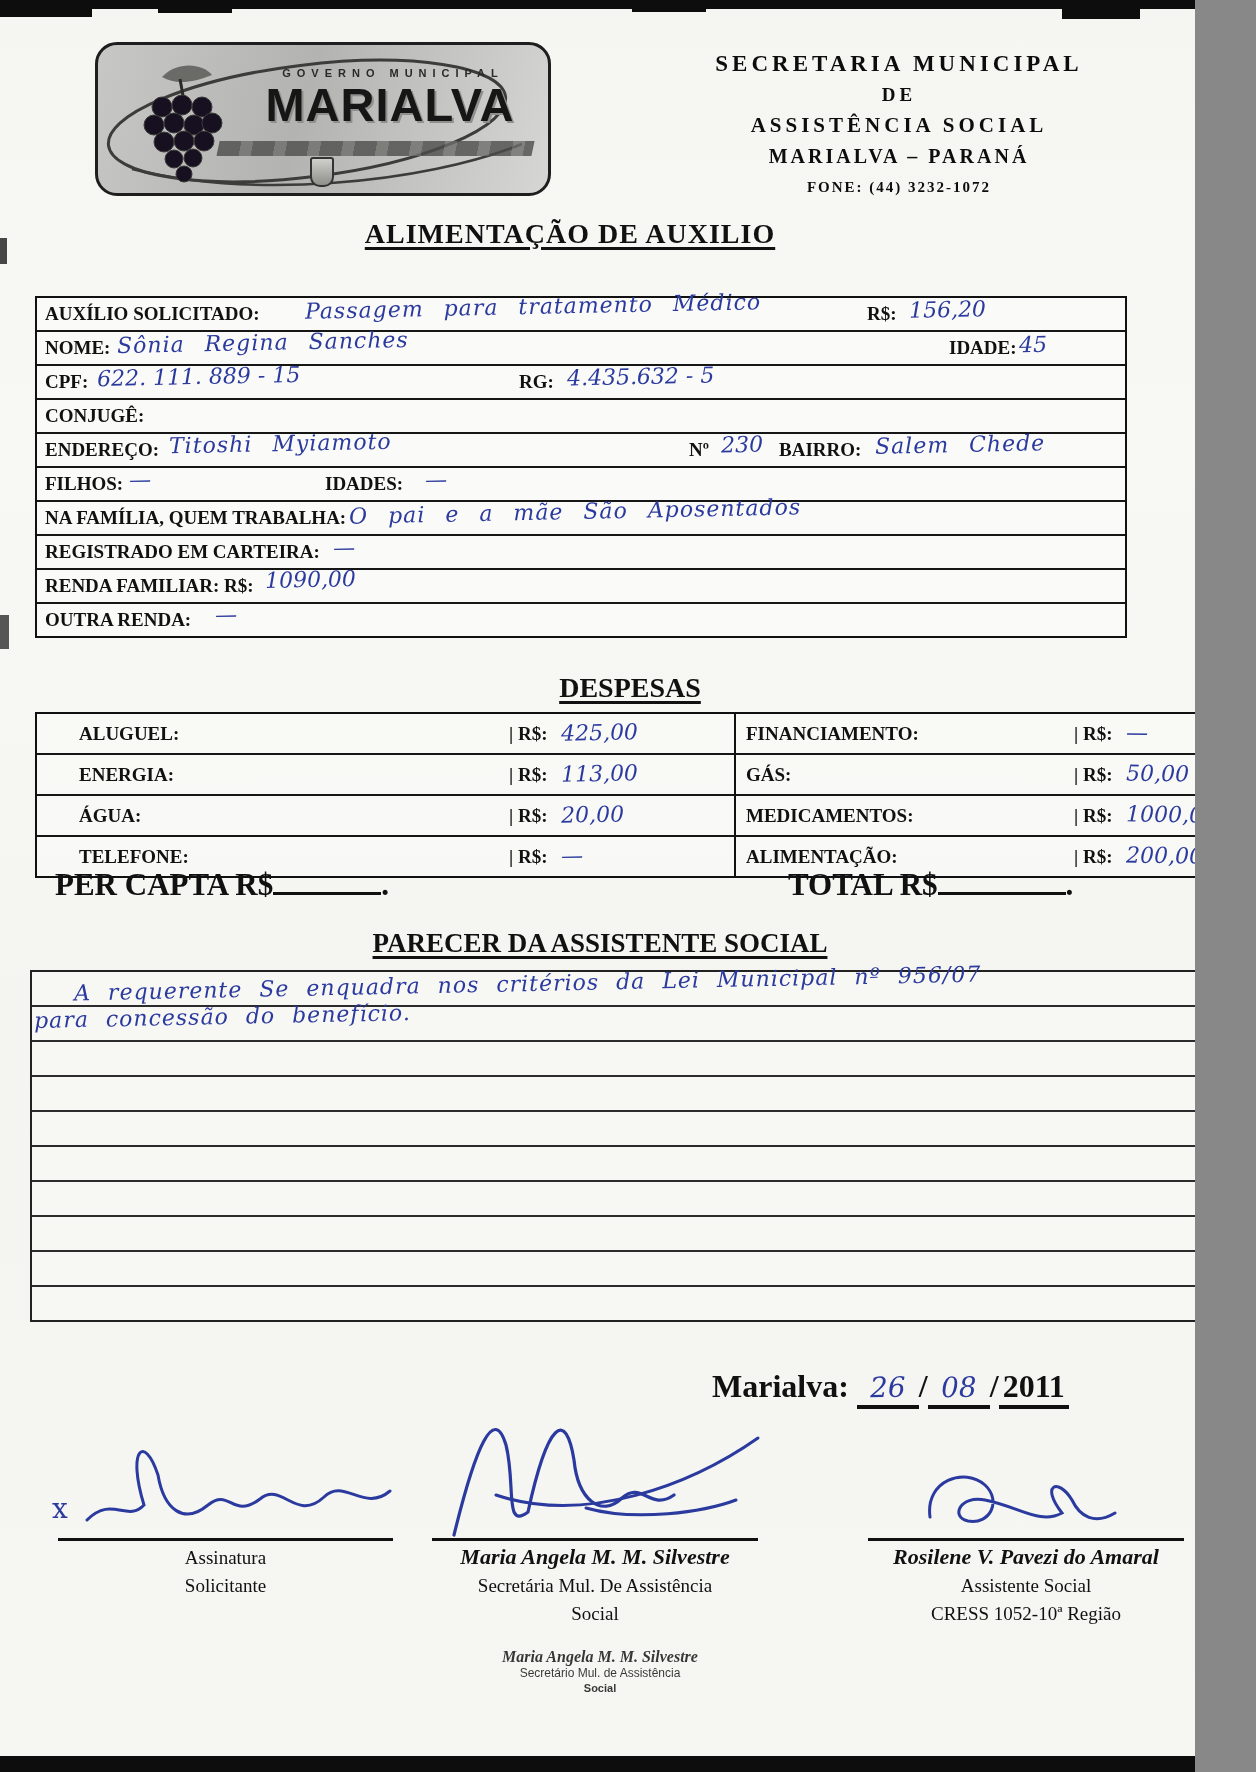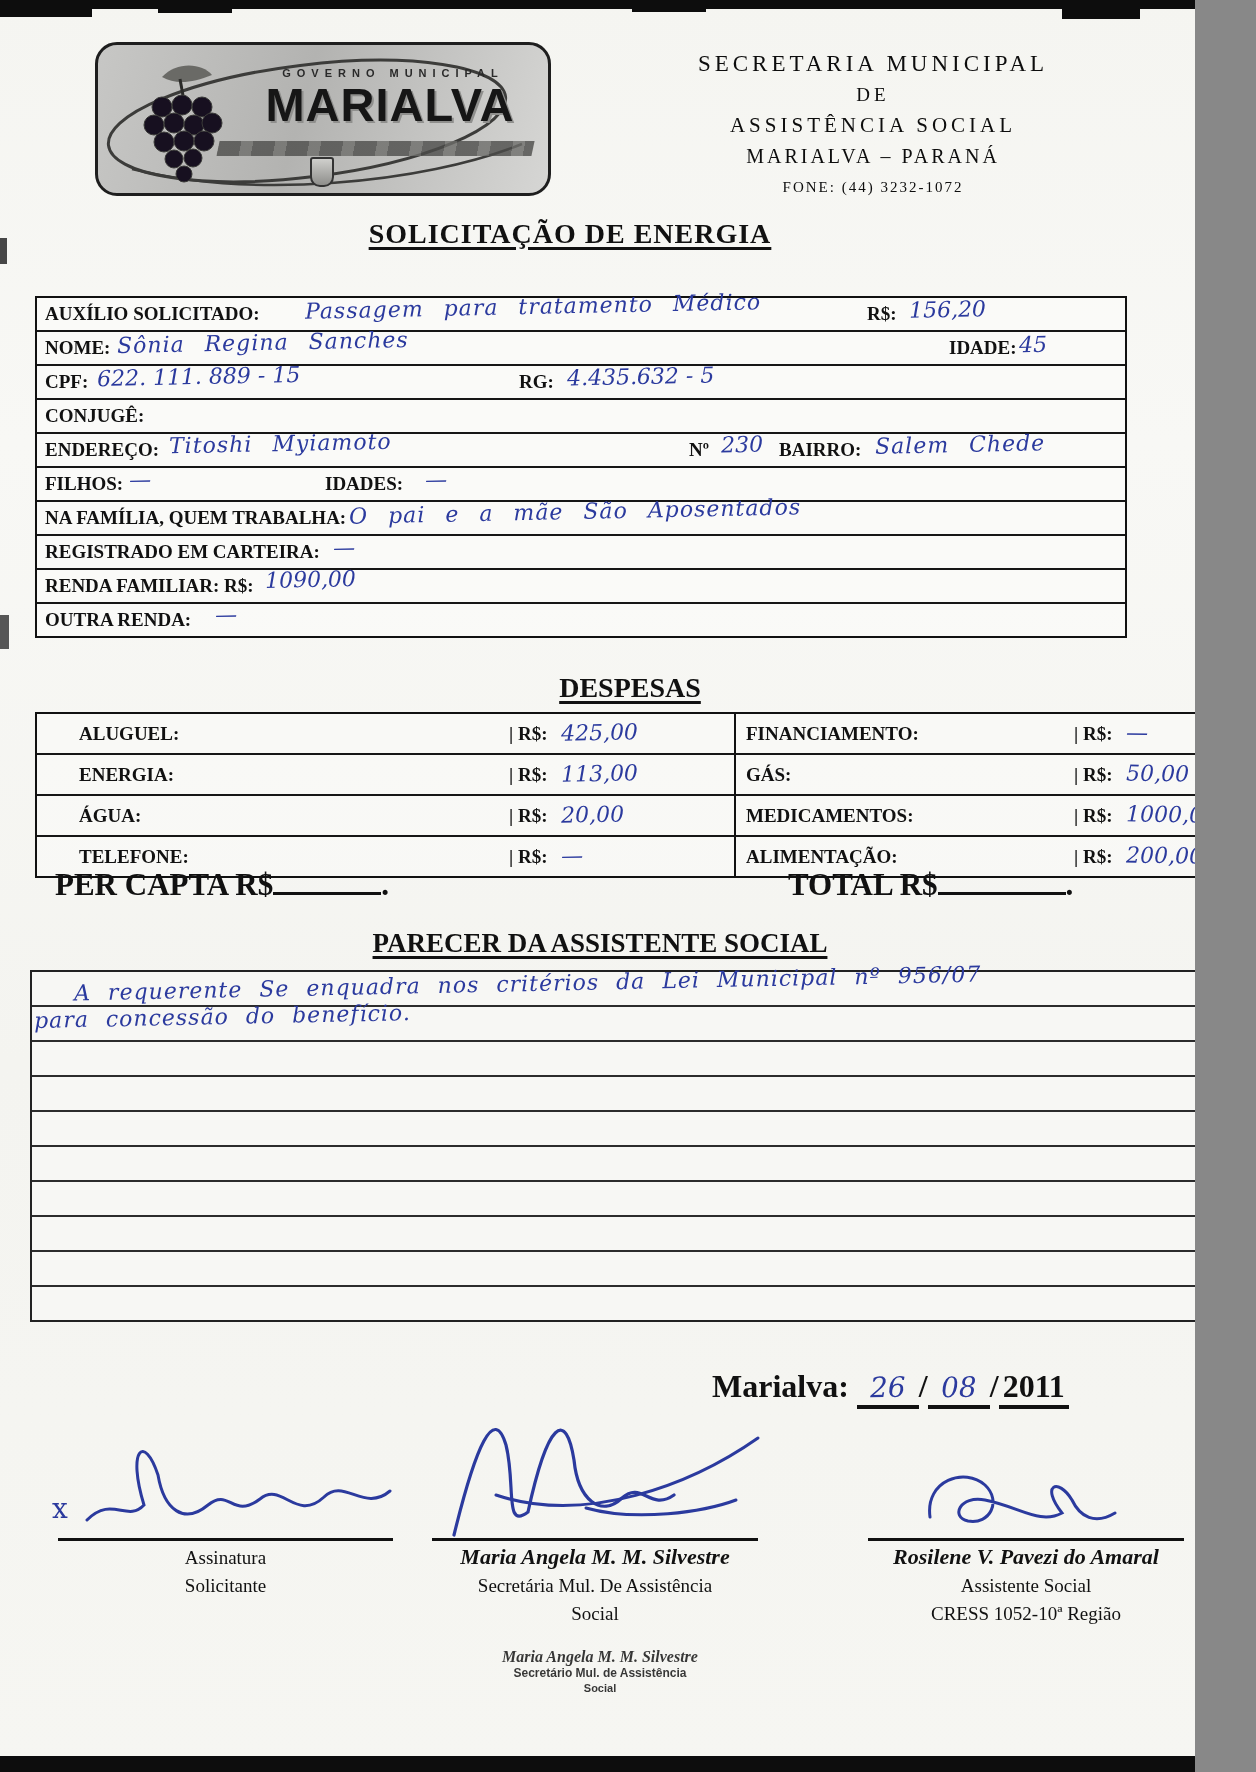--- a/index.html
+++ b/index.html
@@ -31,22 +31,22 @@
     position:absolute; left:120px; top:96px; width:315px; height:15px;
     background:repeating-linear-gradient(90deg,#4c4c4a 0 22px,#6d6d6a 22px 34px);
     transform:skewX(-12deg); opacity:.8;
   }
   .crest{
     position:absolute; left:212px; top:112px; width:20px; height:26px;
     border:2px solid #333; border-radius:3px 3px 10px 10px;
     background:linear-gradient(#cfcfcc,#8e8e8b);
   }
   .org{
-    position:absolute; left:573px; top:48px; width:600px; text-align:center;
-    font-weight:normal; color:#0d0d0d;
+    position:absolute; left:599px; top:48px; width:600px; text-align:center;
+    font-weight:bold; color:#0d0d0d;
   }
   .org div{line-height:31px;}
   .org .o1{font-size:23px; letter-spacing:4px;}
   .org .o2{font-size:19px; letter-spacing:4px;}
   .org .o3{font-size:21px; letter-spacing:4px;}
   .org .o4{font-size:20px; letter-spacing:3px;}
   .org .o5{font-size:15px; letter-spacing:2px;}
   .doc-title{
     position:absolute; left:0; top:218px; width:1140px; text-align:center;
     font-size:28px; font-weight:bold; letter-spacing:1px;
@@ -96,21 +96,21 @@
   .dcell{display:inline-block; width:62px; text-align:center; border-bottom:4px solid #111;}
   .dateline .hw{font-size:28px; font-weight:normal;}
   .ycell{display:inline-block; border-bottom:4px solid #111; padding:0 4px;}
   .sigline{position:absolute; border-top:3px solid #111; height:0;}
   .sigtxt{position:absolute; text-align:center; font-size:19px; line-height:28px;}
   .signame{font-style:italic; font-weight:bold; font-size:22px; line-height:30px;}
   .sigsvg{position:absolute;}
   .xmark{position:absolute; left:52px; top:1492px; font-size:28px; color:#2b3a9e; font-family:"DejaVu Serif",serif;}
   .stamp{position:absolute; left:420px; top:1648px; width:360px; text-align:center; color:#1c1c1c; opacity:.88;}
   .stamp .s1{font-style:italic; font-weight:bold; font-size:16px; font-family:"Liberation Serif",serif;}
-  .stamp .s2{font-family:"Liberation Sans",sans-serif; font-weight:bold; font-size:12px; line-height:15px;}
+  .stamp .s2{font-family:"Liberation Sans",sans-serif; font-weight:normal; font-size:12px; line-height:15px;}
   .stamp .s3{font-family:"Liberation Sans",sans-serif; font-weight:bold; font-size:11px; line-height:14px;}
 </style>
 </head>
 <body>
 
 <div class="page">
 
   <div class="art" style="left:0;top:0;width:1256px;height:9px"></div>
   <div class="art" style="left:0;top:0;width:92px;height:17px"></div>
   <div class="art" style="left:158px;top:0;width:74px;height:13px"></div>
@@ -155,21 +155,21 @@
   </div>
 
   <div class="org">
     <div class="o1">SECRETARIA MUNICIPAL</div>
     <div class="o2">DE</div>
     <div class="o3">ASSISTÊNCIA SOCIAL</div>
     <div class="o4">MARIALVA – PARANÁ</div>
     <div class="o5">FONE: (44) 3232-1072</div>
   </div>
 
-  <div class="doc-title">SOLICITAÇÃO DE ENERGIA</div>
+  <div class="doc-title">ALIMENTAÇÃO DE AUXILIO</div>
 
   <div class="t1">
     <div class="t1row">
       <span class="lbl pos" style="left:8px">AUXÍLIO SOLICITADO:</span>
       <span class="hw pos sp" style="left:268px;top:-6px">Passagem para tratamento Médico</span>
       <span class="lbl pos" style="left:830px">R$:</span>
       <span class="hw pos" style="left:872px;top:-3px">156,20</span>
     </div>
     <div class="t1row">
       <span class="lbl pos" style="left:8px">NOME:</span>

